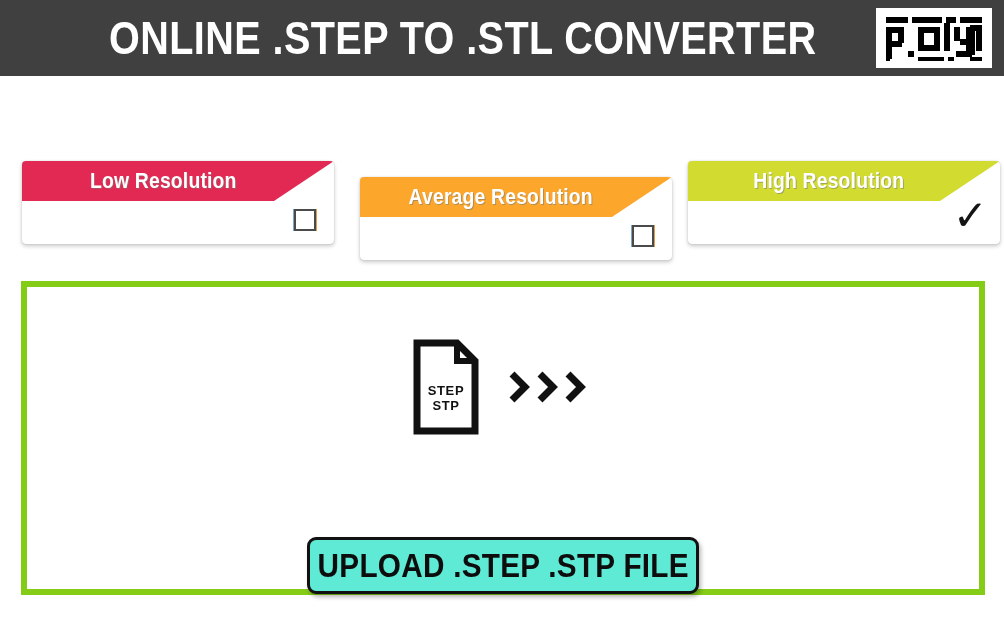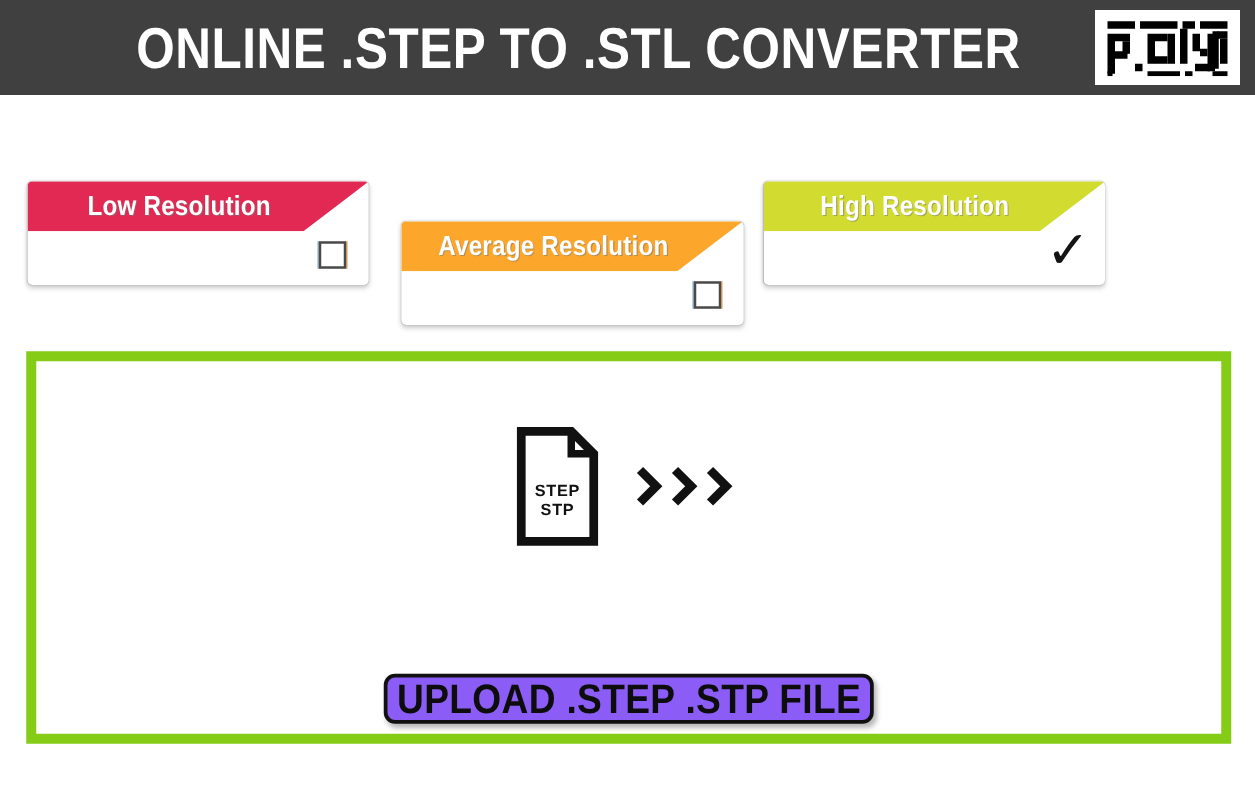--- a/index.html
+++ b/index.html
@@ -48,23 +48,24 @@
     width: 100px;
     height: 46px;
     display: block;
   }
 
   
   .cards {
     position: absolute;
     top: 145px;
     left: 0;
-    width: 884px;
+    width: 1004px;
     display: flex;
     gap: 12px;
+    align-items: center;
   }
   .card {
     position: relative;
     width: 312px;
     height: 83px;
     background: #ffffff;
     border-radius: 4px;
     box-shadow: 0 2px 4px rgba(0,0,0,0.22), 0 0 1px rgba(0,0,0,0.3);
     overflow: hidden;
   }
@@ -125,21 +126,21 @@
   }
 
   
   .panel {
     position: absolute;
     left: 21px;
     top: 281px;
     width: 964px;
     height: 314px;
     background: #ffffff;
-    border: 8px solid #84cc16;
+    border: 6px solid #84cc16;
   }
 
   .icon-row {
     position: absolute;
     left: 0;
     right: 0;
     top: 52px;
     display: flex;
     align-items: center;
     justify-content: center;
@@ -161,22 +162,22 @@
   }
   .chevrons { display: flex; gap: 4px; align-items: center; padding: 0 6px; }
 
   
   .upload-btn {
     position: absolute;
     left: 50%;
     transform: translateX(-50%);
     top: 250px;
     width: 392px;
-    height: 40px;
-    background: #8b5cf6;
+    height: 57px;
+    background: #5eead4;
     border: 3px solid #111111;
     border-radius: 9px;
     display: flex;
     align-items: center;
     justify-content: center;
     cursor: pointer;
     box-shadow: 2px 3px 4px rgba(0,0,0,0.28);
   }
   .upload-btn-label {
     color: #0d0d0d;

